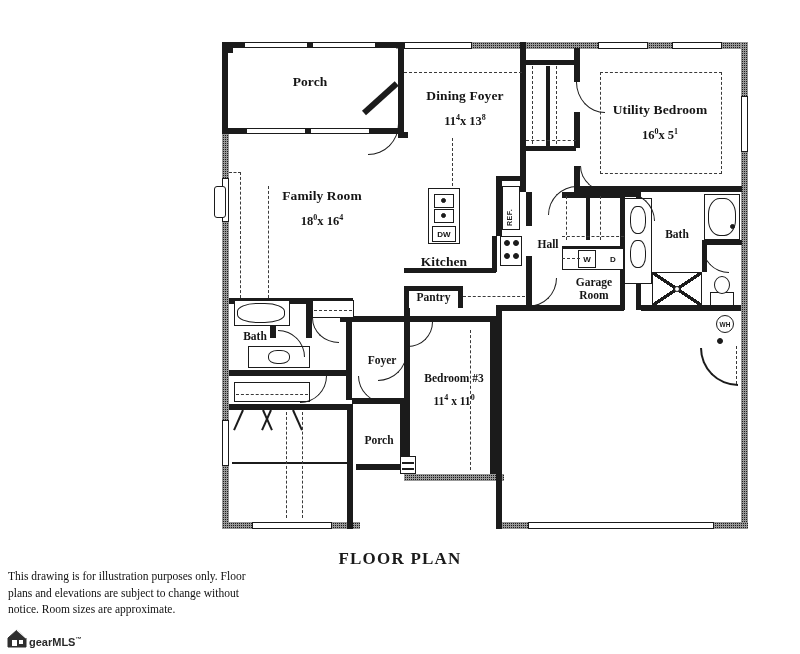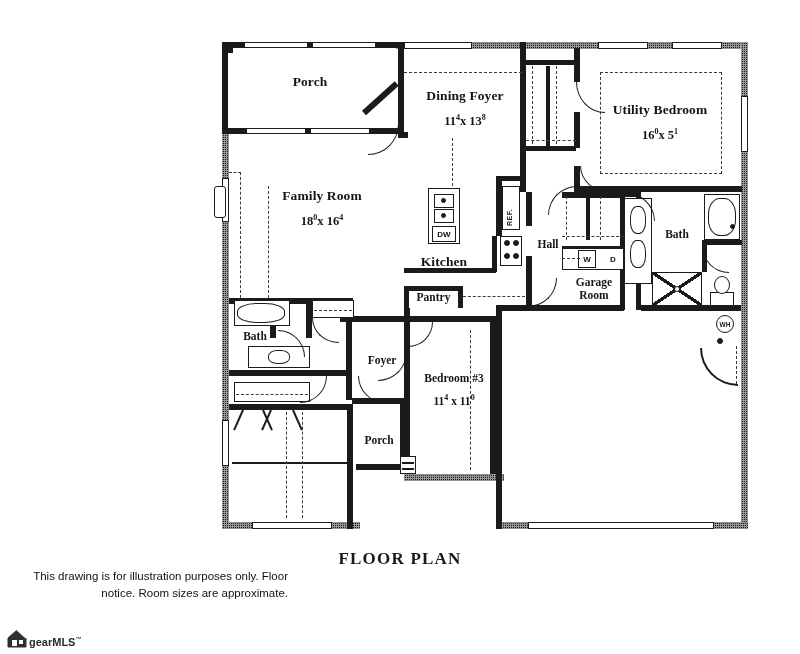--- a/index.html
+++ b/index.html
@@ -41,22 +41,22 @@
   .fxo{position:absolute;border:1.5px solid #1b1b1b;background:#fff;box-sizing:border-box;border-radius:42%;}
 
   .boxlbl{position:absolute;border:1.5px solid #1b1b1b;background:#fff;box-sizing:border-box;
           display:flex;align-items:center;justify-content:center;
           font-family:"Liberation Sans",sans-serif;font-size:8px;font-weight:700;color:#111;}
 
   .vert{writing-mode:vertical-rl;transform:rotate(180deg);}
 
   .title{position:absolute;font-size:17px;font-weight:700;letter-spacing:1.2px;
          font-family:"Liberation Serif",serif;}
-  .disclaimer{position:absolute;font-size:11.5px;line-height:1.45;text-align:right;
-              font-family:Liberation Sans, sans-serif;color:#111;}
+  .disclaimer{position:absolute;font-size:11.5px;line-height:1.45;text-align:left;
+              font-family:Liberation Serif, serif;color:#111;}
   .mls{position:absolute;font-family:"Liberation Sans",sans-serif;font-size:11px;
        font-weight:600;color:#2a2a2a;}
   .mls sup{font-size:6px;vertical-align:super;}
 </style>
 </head>
 <body>
 
 <div class="abs" style="left:0;top:0;width:800px;height:540px;">
 
   <div class="wx" style="left:396px;top:42px;width:352px;height:7px;"></div>
@@ -359,20 +359,21 @@
     <div class="rn-sm">Porch</div>
   </div>
 
 
 </div>
 
 <div class="title" style="left:0;top:549px;width:800px;text-align:center;">FLOOR PLAN</div>
 
 <div class="disclaimer" style="left:8px;top:568px;width:280px;">
   <div>This drawing is for illustration purposes only. Floor</div>
+  <div>plans and elevations are subject to change without</div>
   <div>notice. Room sizes are approximate.</div>
 </div>
 
 <div class="abs" style="left:6px;top:628px;display:flex;align-items:flex-end;gap:1px;">
   <svg width="22" height="20" viewBox="0 0 22 20">
     <path d="M2 10 L11 2 L20 10 L20 19 L2 19 Z" fill="#2f2f2f" stroke="#2f2f2f" stroke-width="1"></path>
     <path d="M11 2 L20 10" fill="none" stroke="#ffffff" stroke-width="1.2"></path>
     <rect x="6" y="12" width="5" height="6" fill="#ffffff"></rect>
     <rect x="13" y="12" width="4" height="4" fill="#ffffff"></rect>
   </svg>

